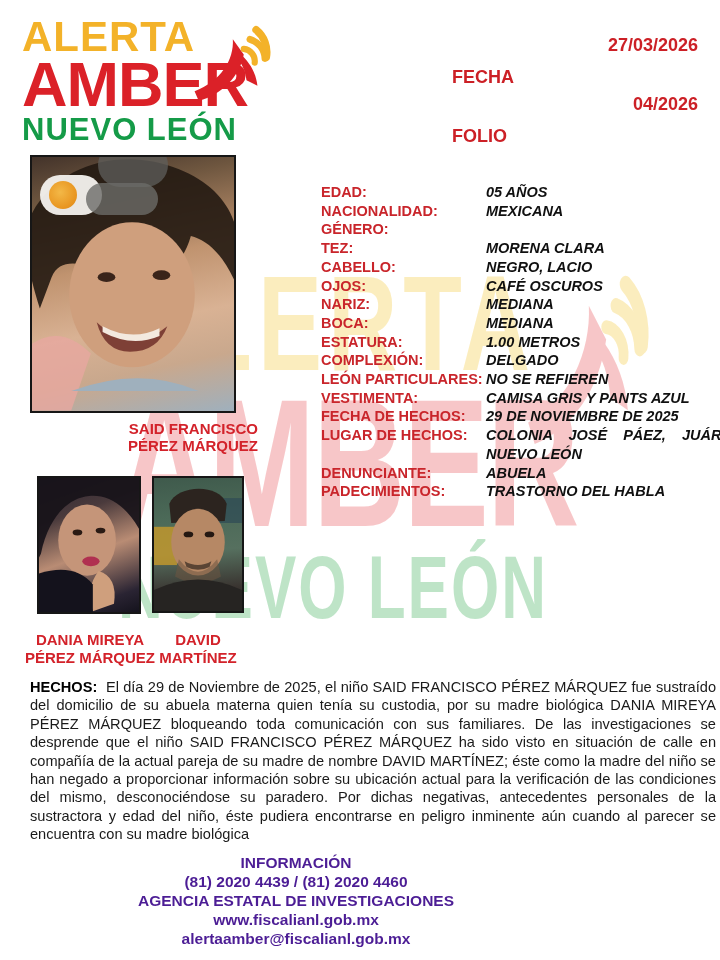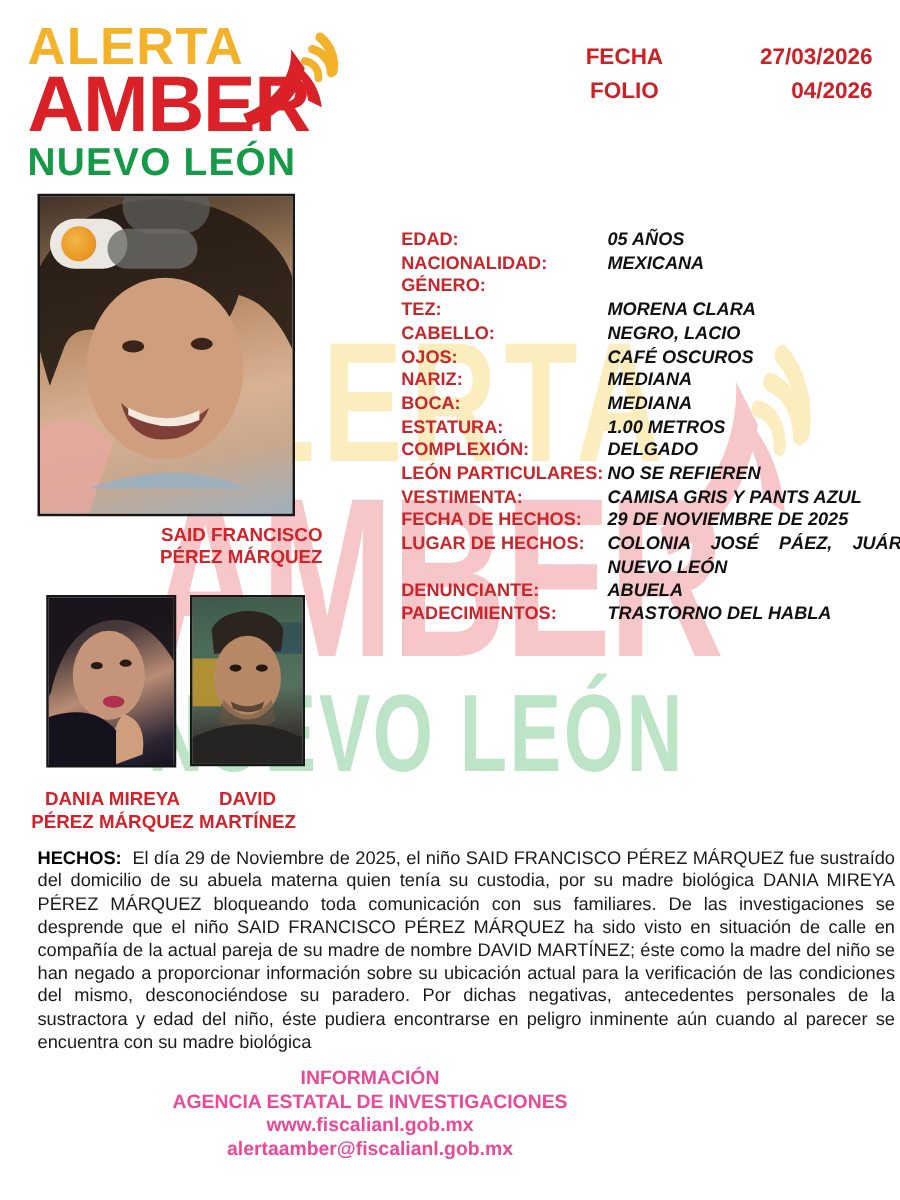--- a/index.html
+++ b/index.html
@@ -11,21 +11,21 @@
   
   .logo{position:absolute;left:22px;top:16px;width:245px;z-index:3;}
   .logo-alerta{font-size:42px;font-weight:800;color:#F3B229;line-height:1;letter-spacing:1px;}
   .logo-amber{font-size:63px;font-weight:800;color:#DB2128;line-height:.9;letter-spacing:-1px;margin-top:-2px;}
   .logo-nl{font-size:31px;font-weight:800;color:#159B48;line-height:1.05;letter-spacing:1px;margin-top:1px;}
   .logo-horn{position:absolute;left:163px;top:4px;width:82px;height:92px;overflow:visible;}
 
   
   .meta{position:absolute;left:452px;top:32px;width:246px;color:#CC2026;font-weight:800;font-size:18px;z-index:3;}
   .meta-row{display:flex;line-height:27px;}
-  .meta-label{width:95px;text-align:center;}
+  .meta-label{width:95px;text-align:left;margin-top:32px;}
   .meta-value{flex:1;text-align:right;}
 
   
   .watermark{position:absolute;left:118px;top:262px;width:520px;opacity:.30;z-index:0;
              transform:scaleY(1.42);transform-origin:top left;pointer-events:none;}
   .wm-alerta{font-size:96px;font-weight:800;color:#F4C52C;line-height:.9;letter-spacing:6px;}
   .wm-amber{font-size:128px;font-weight:800;color:#E8474D;line-height:.88;letter-spacing:-2px;}
   .wm-nl{font-size:62px;font-weight:800;color:#2BA84A;line-height:1;letter-spacing:2px;}
   .wm-horn{position:absolute;left:395px;top:8px;width:130px;height:130px;overflow:visible;}
 
@@ -57,21 +57,21 @@
   .field-label{width:165px;color:#C9252B;flex-shrink:0;}
   .field-value{width:258px;color:#101010;text-align:justify;font-style:italic;}
 
   
   .hechos{position:absolute;left:18px;top:666px;width:686px;font-size:14.6px;line-height:18.4px;
     color:#1a1a1a;text-align:justify;z-index:2;margin:12px;}
   .hechos .hechos-label{font-weight:800;color:#000;}
 
   
   .footer{position:absolute;left:0;top:853px;width:592px;text-align:center;font-weight:700;
-    font-size:15.5px;line-height:19px;color:#ec4899;z-index:2;}
+    font-size:15.5px;line-height:19px;color:#4c1d95;z-index:2;}
 </style>
 </head>
 <body>
 
 <div class="watermark" aria-hidden="true">
   <div class="wm-alerta">ALERTA</div>
   <svg class="wm-horn" viewBox="0 0 120 110">
     <path d="M20,106 C55,96 80,70 86,38 L70,16 C72,46 52,78 14,92 Z" fill="#E8474D"></path>
     <path d="M84,40 C96,52 104,66 106,84 L90,76 C88,60 82,50 76,44 Z" fill="#E8474D"></path>
     <path d="M86,30 a18,18 0 0 1 16,20" stroke="#F4C52C" stroke-width="9" fill="none" stroke-linecap="round"></path>
@@ -227,16 +227,17 @@
     <div class="field-row">
       <div class="field-label">PADECIMIENTOS:</div>
       <div class="field-value">TRASTORNO DEL HABLA</div>
     </div>
   </div>
 
 <p class="hechos"><span class="hechos-label">HECHOS:</span>&nbsp; <span>El día 29 de Noviembre de 2025, el niño SAID FRANCISCO PÉREZ MÁRQUEZ fue sustraído del domicilio de su abuela materna quien tenía su custodia, por su madre biológica DANIA MIREYA PÉREZ MÁRQUEZ bloqueando toda comunicación con sus familiares. De las investigaciones se desprende que el niño SAID FRANCISCO PÉREZ MÁRQUEZ ha sido visto en situación de calle en compañía de la actual pareja de su madre de nombre DAVID MARTÍNEZ; éste como la madre del niño se han negado a proporcionar información sobre su ubicación actual para la verificación de las condiciones del mismo, desconociéndose su paradero. Por dichas negativas, antecedentes personales de la sustractora y edad del niño, éste pudiera encontrarse en peligro inminente aún cuando al parecer se encuentra con su madre biológica</span></p>
 
 <div class="footer">
   <div>INFORMACIÓN</div>
+  <div>(81) 2020 4439 / (81) 2020 4460</div>
   <div>AGENCIA ESTATAL DE INVESTIGACIONES</div>
   <div>www.fiscalianl.gob.mx</div>
   <div>alertaamber@fiscalianl.gob.mx</div>
 </div>
 
 </body></html>

